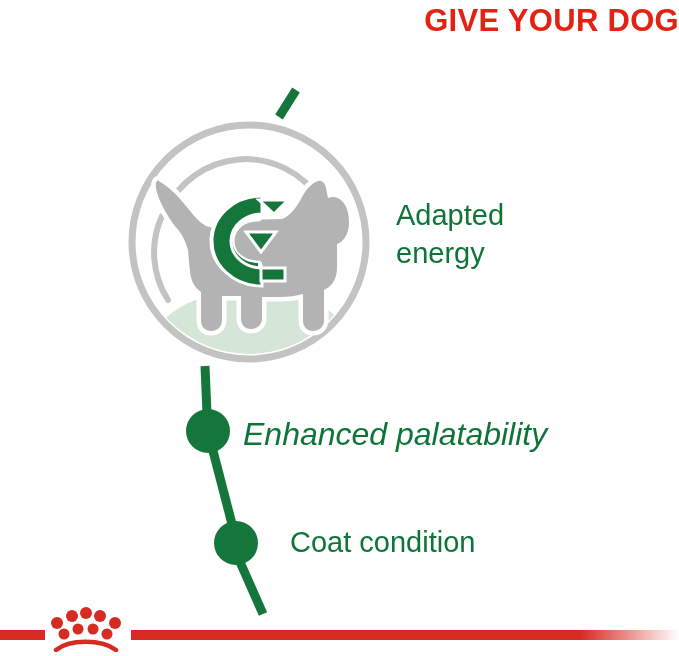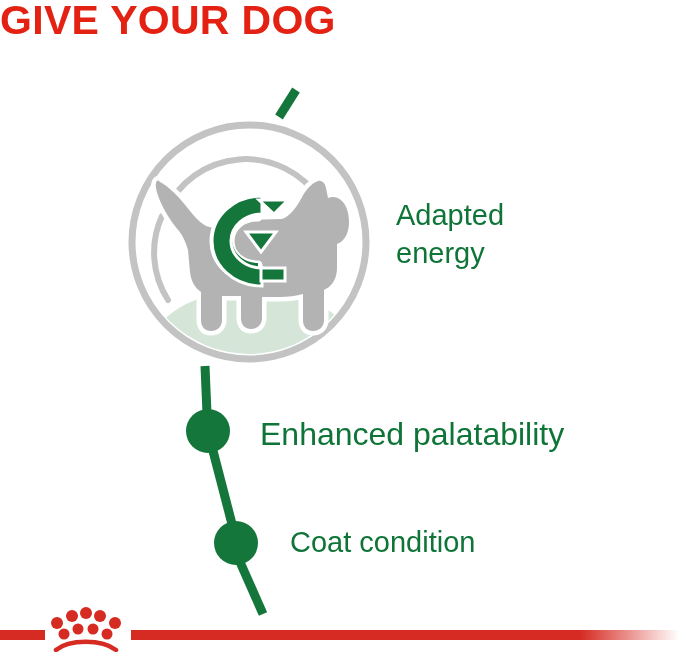--- a/index.html
+++ b/index.html
@@ -17,25 +17,25 @@
     background: #ffffff;
     overflow: hidden;
   }
 
   
   #headline {
     position: absolute;
     left: 0;
     top: 4px;
     width: 679px;
-    text-align: left;
+    text-align: right;
     color: #E32213;
     font-family: "Liberation Sans", sans-serif;
     font-weight: bold;
-    font-size: 41px;
+    font-size: 31px;
     line-height: 33px;
     letter-spacing: 0.3px;
   }
   #headline .hl-line {
     display: block;
     white-space: nowrap;
   }
 
   
   #art {
@@ -56,23 +56,24 @@
     line-height: 38px;
     white-space: nowrap;
   }
   #label-adapted-energy {
     left: 396px;
     top: 196px;
     white-space: normal;
     width: 200px;
   }
   #label-enhanced-palatability {
-    left: 260px;
+    left: 243px;
     top: 415px;
     font-size: 32px;
+    font-style: italic;
   }
   #label-coat-condition {
     left: 290px;
     top: 523px;
   }
 
   
   #footer-rule-left {
     position: absolute;
     left: 0px;

